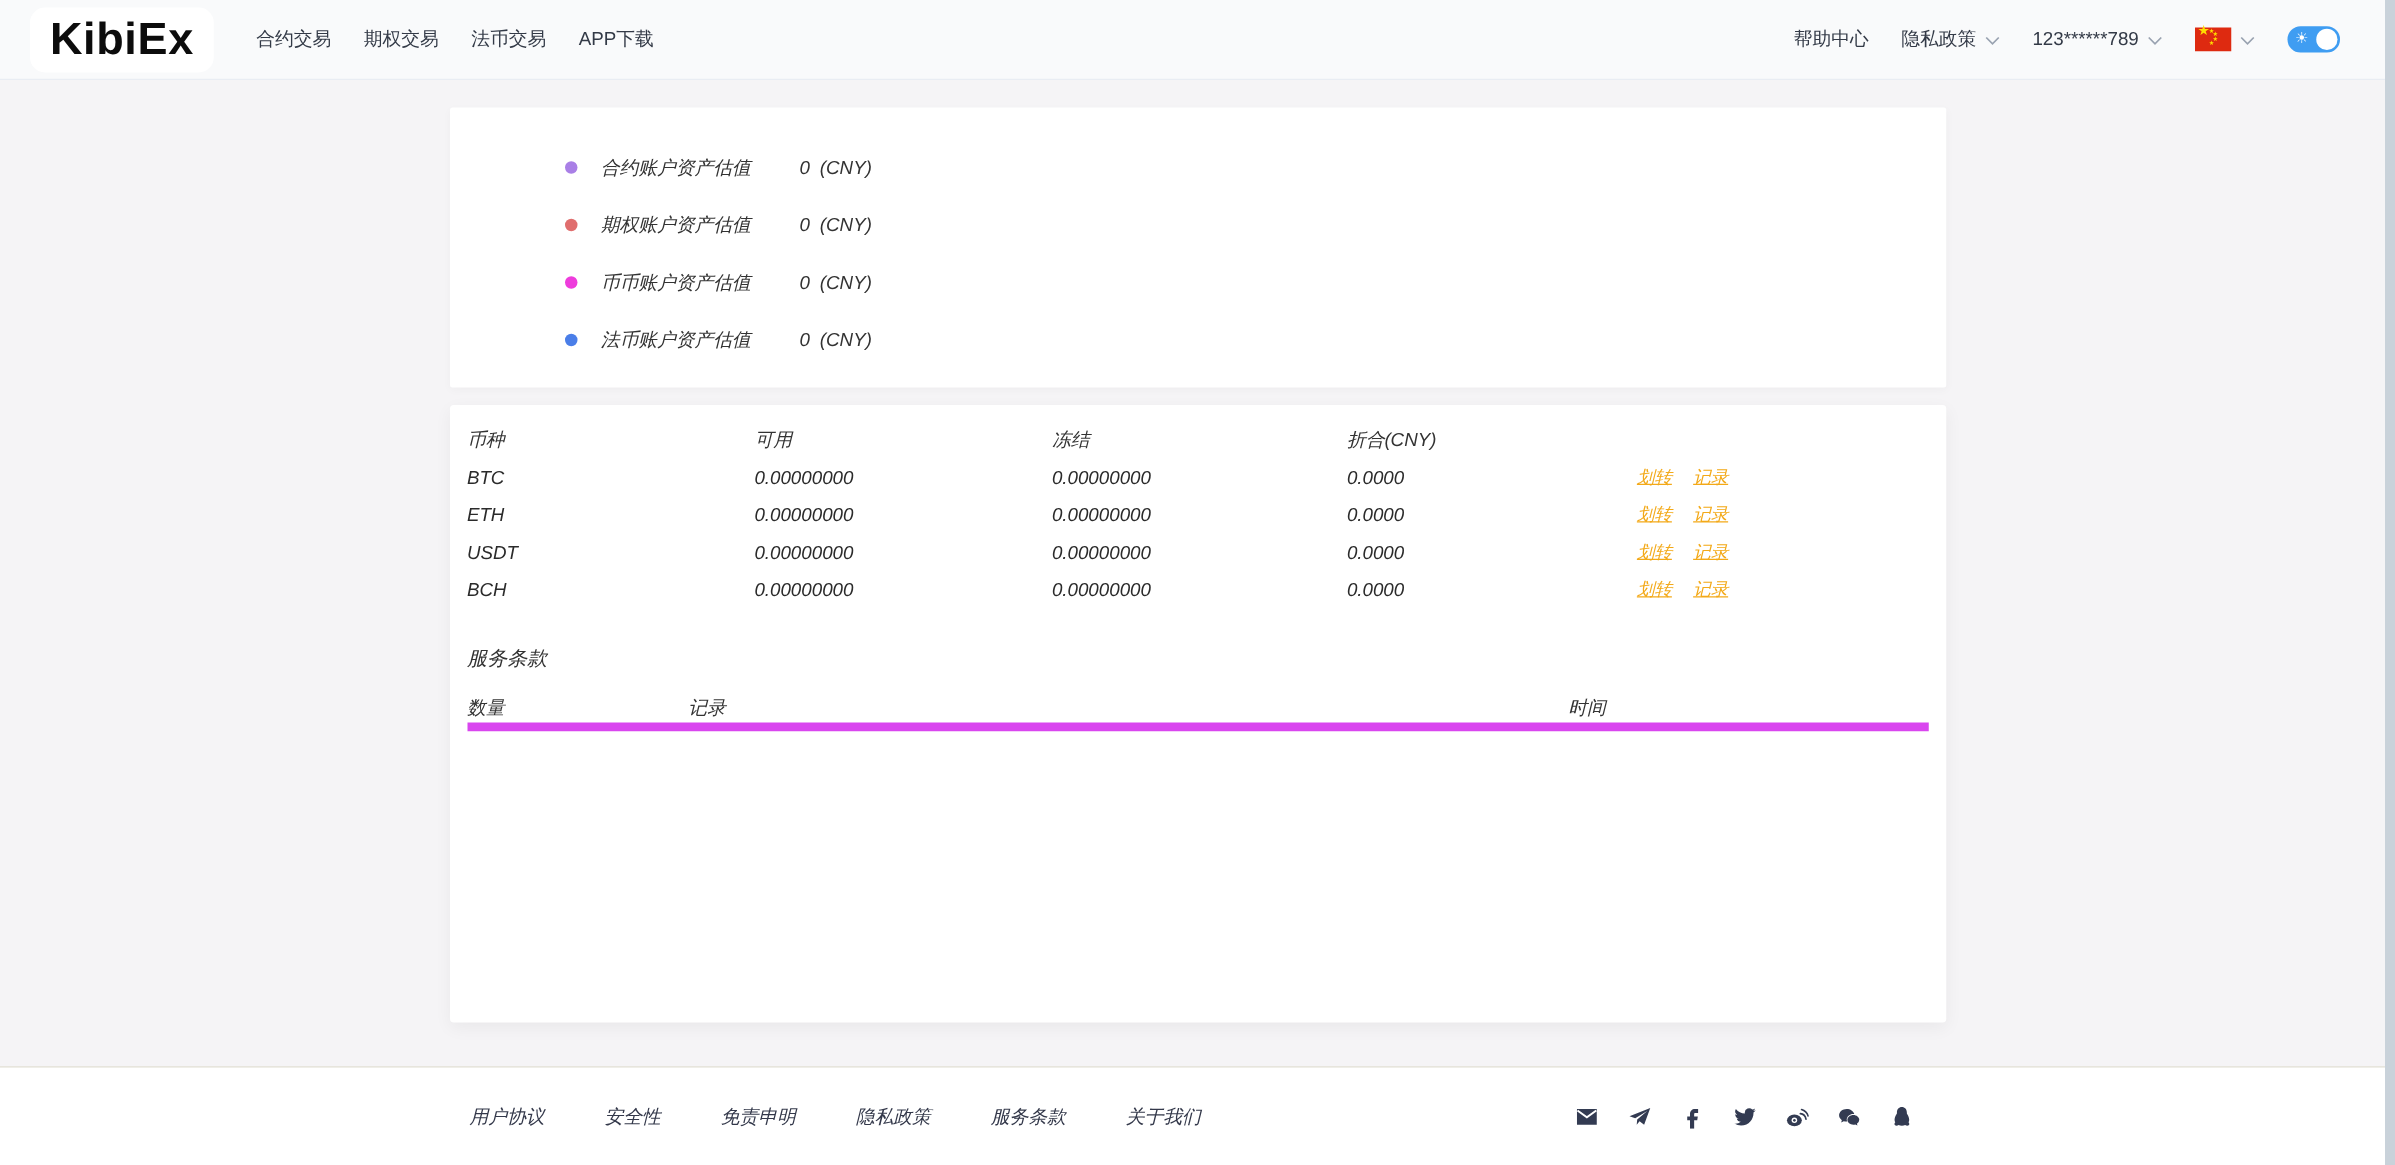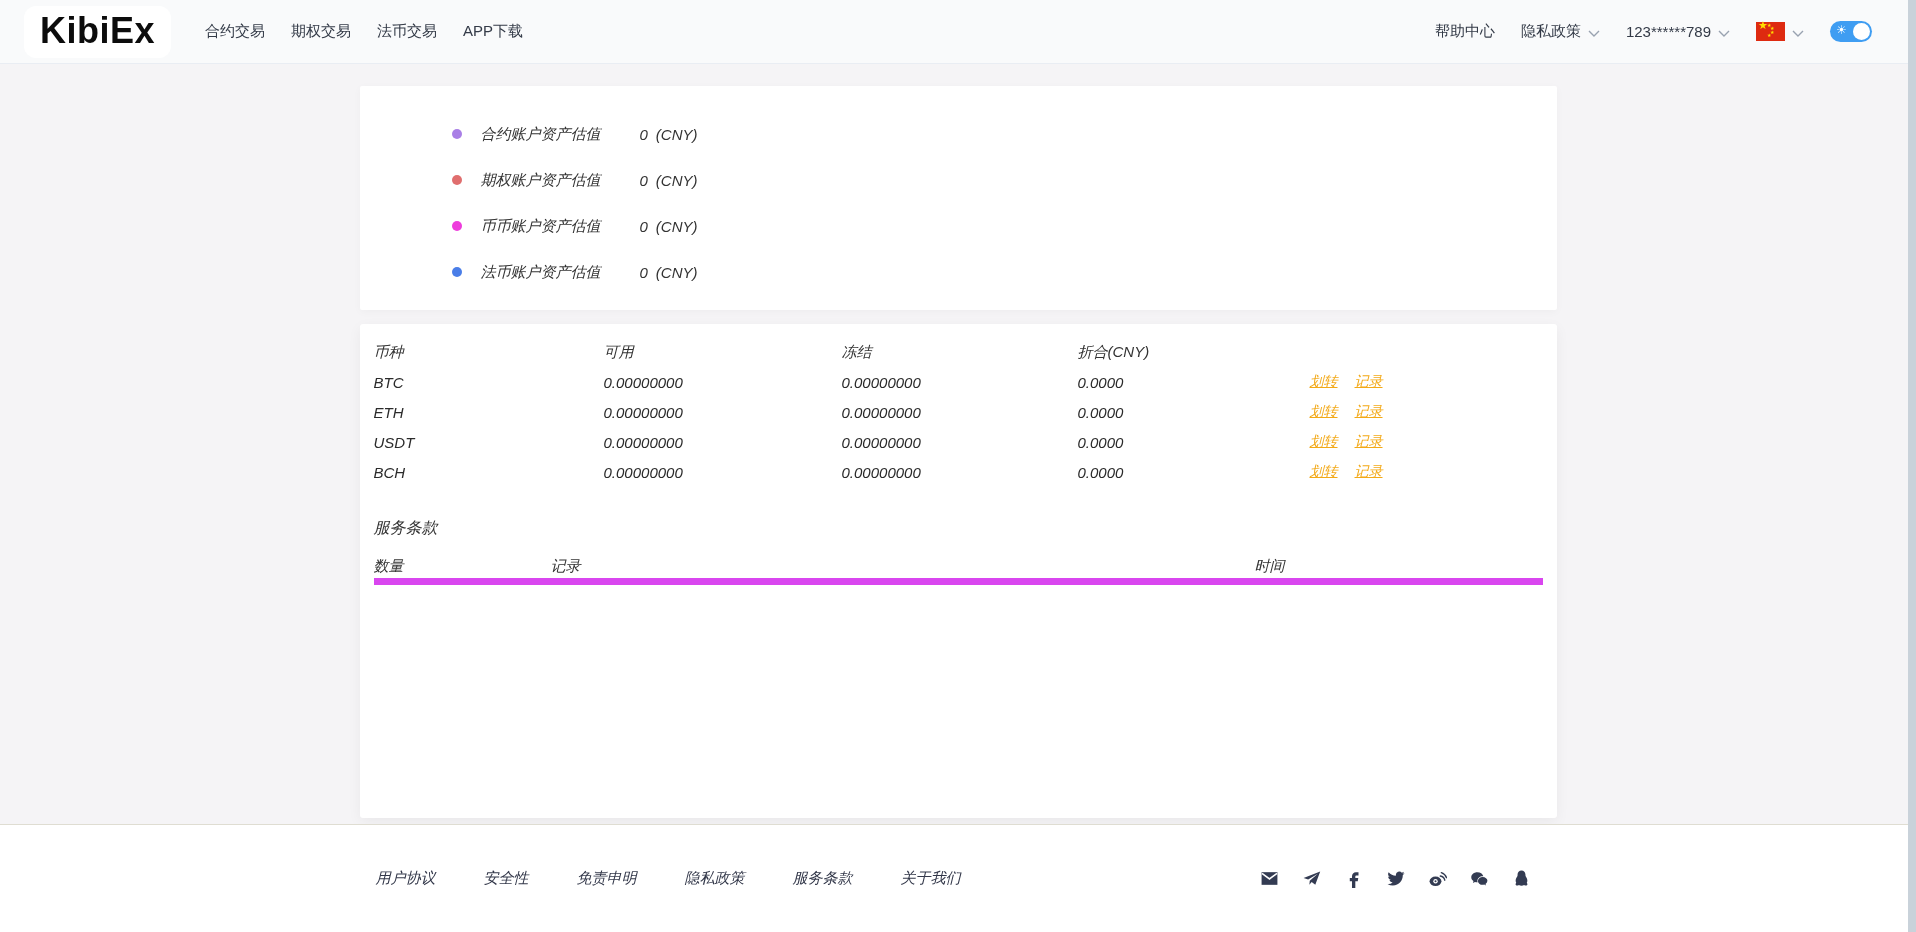--- a/index.html
+++ b/index.html
@@ -64,21 +64,21 @@
   .action-link { font-size:14px; color:var(--link,#f3a918); text-decoration:underline; cursor:pointer; }
   .fin-title { font-size:16px; color:#333; margin-top:26px; height:30px; line-height:30px; }
   .fin-head {
     display:grid; grid-template-columns:177px 704px 1fr; align-items:center;
     height:30px; margin-top:12px; border-bottom:7px solid #d946ef;
   }
   .fin-head .cell { font-size:15px; color:#333; }
   .fin-empty { height:200px; }
   
   .footer {
-    position:absolute; left:0; right:0; bottom:0; height:108px;
+    position:absolute; left:0; right:0; bottom:0; height:79px;
     background:#fff; border-top:1px solid #dfddd2;
   }
   .footer-inner { height:100%; display:flex; align-items:center; justify-content:space-between; padding:0 26px 0 16px; }
   .flinks { display:flex; gap:48px; }
   .flink { font-size:15px; color:#33384a; cursor:pointer; }
   .ficons { display:flex; gap:23px; align-items:center; }
   .sicon { width:19px; height:19px; color:var(--icon,#333b52); cursor:pointer; display:inline-block; }
   .sicon svg { width:100%; height:100%; fill:currentColor; }
   
   .scrollbar { position:absolute; top:0; right:0; width:8px; height:932px; background:#c9d2da; }

